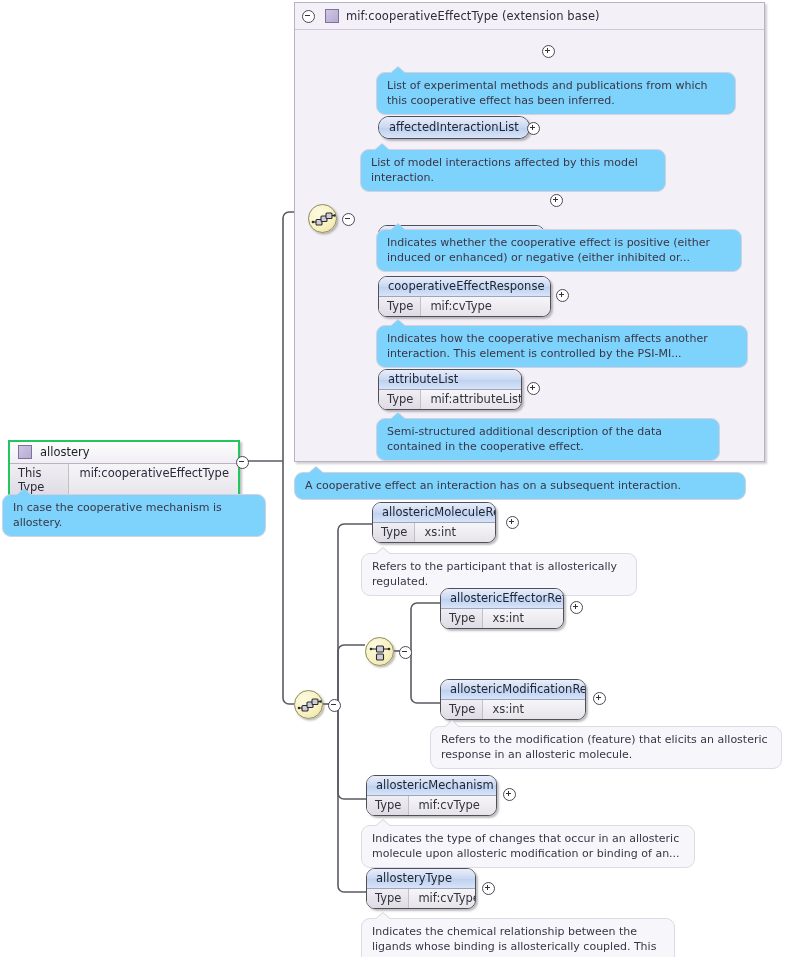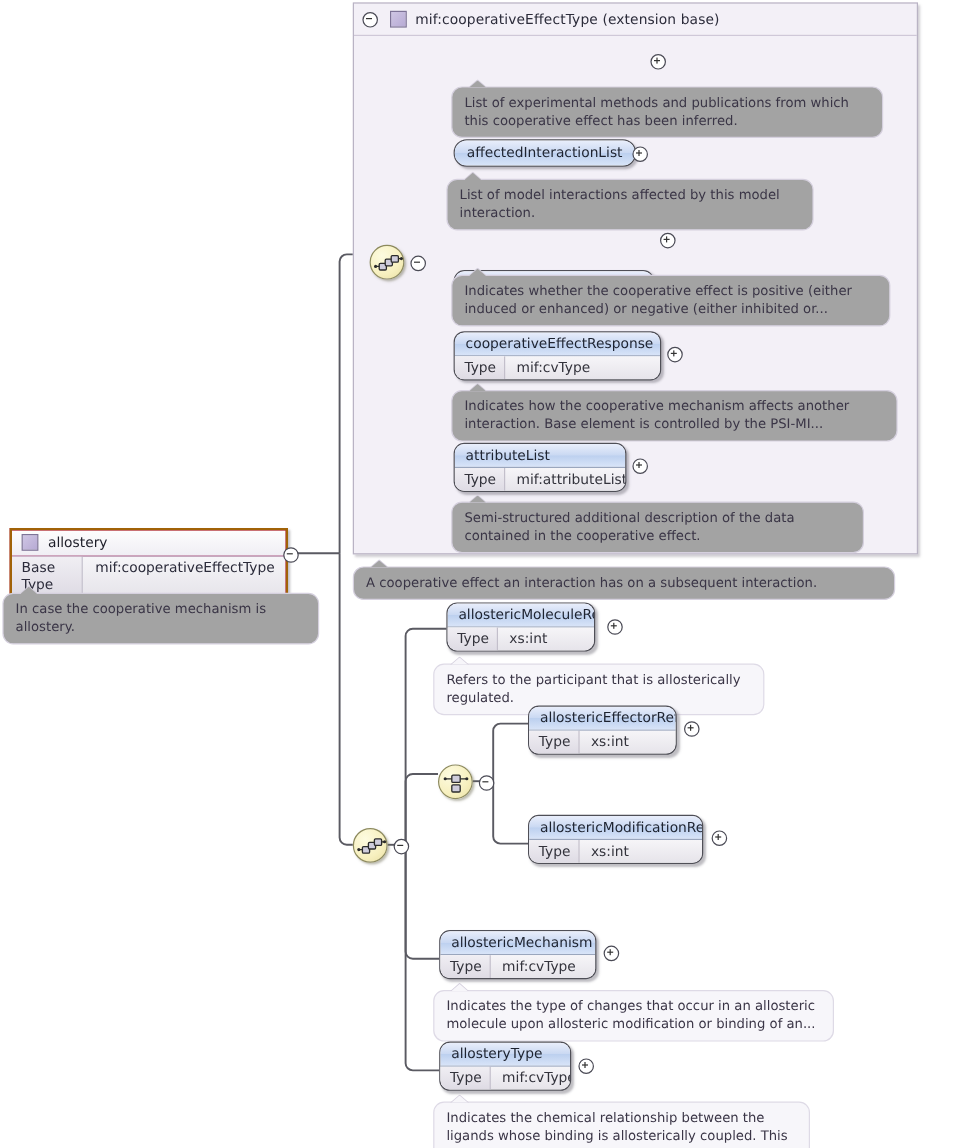--- a/index.html
+++ b/index.html
@@ -84,22 +84,22 @@
     padding:2px 7px 3px 8px;
     background:linear-gradient(to bottom,#f0eef3 0%,#dedbe4 100%);
     border-right:1px solid #c3bfcb;
     color:#33333c;
   }
   .ebox .tr .v{padding:2px 9px 3px 9px;color:#33333c;white-space:nowrap;}
 
   
   .rootbox{
     position:absolute;
-    border:2px solid #a16207;
-    background:#be185d;
+    border:2px solid #22c55e;
+    background:#701a75;
     box-shadow:2px 2px 2px rgba(110,108,120,.45);
     box-sizing:border-box;
     overflow:hidden;
   }
   .rootbox .nm{
     display:flex;align-items:center;gap:8px;
     background:linear-gradient(to bottom,#fdfdfd 0%,#f0eef4 100%);
     padding:3px 10px 4px 8px;
     font-size:11.5px;color:#1d1d28;
     border-bottom:1px solid #b9b3c4;
@@ -112,21 +112,21 @@
   .rootbox .tr .k{
     padding:2px 9px 3px 8px;
     background:linear-gradient(to bottom,#f0eef3 0%,#dedbe4 100%);
     border-right:1px solid #c3bfcb;
   }
   .rootbox .tr .v{padding:2px 9px 3px 10px;white-space:nowrap;text-align:right;}
 
   
   .doc{
     position:absolute;
-    background:#a3a3a3;
+    background:#7dd3fc;
     border:1px solid #d5d0de;
     border-radius:9px;
     padding:5px 10px 6px 10px;
     font-size:11px;
     line-height:15px;
     color:#3a3546;
     box-sizing:border-box;
   }
   .doc.light{background:#f7f6fa;border-color:#dedae6;}
   .doc .tip{
@@ -199,21 +199,21 @@
   <span class="tgl plus abs" style="left:542px;top:45px;"></span>
   <div class="doc" style="left:376px;top:72px;width:360px;">
     <span class="tipb"></span><span class="tip"></span>
     <span>List of experimental methods and publications from which this cooperative effect has been inferred.</span>
   </div>
 
   <div class="ebox simple" style="left:378px;top:116px;">
     <span class="nm">affectedInteractionList</span>
   </div>
   <span class="tgl plus abs" style="left:527px;top:122px;"></span>
-  <div class="doc" style="left:372px;top:149px;width:306px;">
+  <div class="doc" style="left:360px;top:149px;width:306px;">
     <span class="tipb"></span><span class="tip"></span>
     <span>List of model interactions affected by this model interaction.</span>
   </div>
 
   <div class="ebox" style="left:378px;top:181px;width:167px;margin-top:44px;">
     <span class="nm">cooperativeEffectOutcome</span>
     <span class="tr">
       <span class="k">Type</span>
       <span class="v">mif:cvType</span>
     </span>
@@ -227,21 +227,21 @@
   <div class="ebox" style="left:378px;top:276px;width:173px;">
     <span class="nm">cooperativeEffectResponse</span>
     <span class="tr">
       <span class="k">Type</span>
       <span class="v">mif:cvType</span>
     </span>
   </div>
   <span class="tgl plus abs" style="left:556px;top:289px;"></span>
   <div class="doc" style="left:376px;top:325px;width:372px;">
     <span class="tipb"></span><span class="tip"></span>
-    <span>Indicates how the cooperative mechanism affects another interaction. Base element is controlled by the PSI-MI...</span>
+    <span>Indicates how the cooperative mechanism affects another interaction. This element is controlled by the PSI-MI...</span>
   </div>
 
   <div class="ebox" style="left:378px;top:369px;width:144px;">
     <span class="nm">attributeList</span>
     <span class="tr">
       <span class="k">Type</span>
       <span class="v">mif:attributeList</span>
     </span>
   </div>
   <span class="tgl plus abs" style="left:527px;top:382px;"></span>
@@ -305,21 +305,21 @@
     </svg>
   </div>
   <span class="tgl abs" style="left:328px;top:699px;"></span>
 
   <div class="rootbox" style="left:8px;top:440px;width:232px;">
     <span class="nm">
       <span class="sq-glyph"></span>
       <span>allostery</span>
     </span>
     <span class="tr">
-      <span class="k">Base Type</span>
+      <span class="k">This Type</span>
       <span class="v">mif:cooperativeEffectType</span>
     </span>
   </div>
   <span class="tgl abs" style="left:236px;top:456px;"></span>
   <div class="doc" style="left:294px;top:472px;width:452px;">
     <span class="tipb"></span><span class="tip"></span>
     <span>A cooperative effect an interaction has on a subsequent interaction.</span>
   </div>
 
   <div class="doc" style="left:2px;top:494px;width:264px;">
@@ -350,20 +350,24 @@
   <span class="tgl plus abs" style="left:570px;top:601px;"></span>
 
   <div class="ebox" style="left:440px;top:679px;width:146px;">
     <span class="nm">allostericModificationRef</span>
     <span class="tr">
       <span class="k">Type</span>
       <span class="v">xs:int</span>
     </span>
   </div>
   <span class="tgl plus abs" style="left:593px;top:692px;"></span>
+  <div class="doc light" style="left:430px;top:726px;width:352px;">
+    <span class="tipb"></span><span class="tip"></span>
+    <span>Refers to the modification (feature) that elicits an allosteric response in an allosteric molecule.</span>
+  </div>
 
   <div class="ebox" style="left:366px;top:775px;width:131px;">
     <span class="nm">allostericMechanism</span>
     <span class="tr">
       <span class="k">Type</span>
       <span class="v">mif:cvType</span>
     </span>
   </div>
   <span class="tgl plus abs" style="left:503px;top:788px;"></span>
   <div class="doc light" style="left:361px;top:825px;width:334px;">

